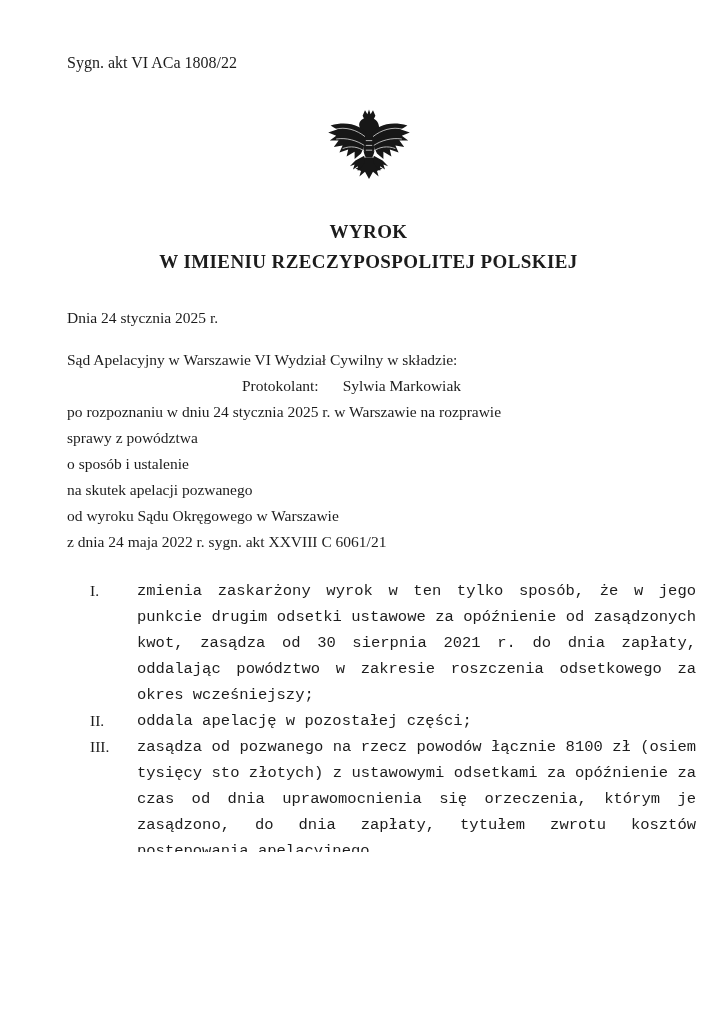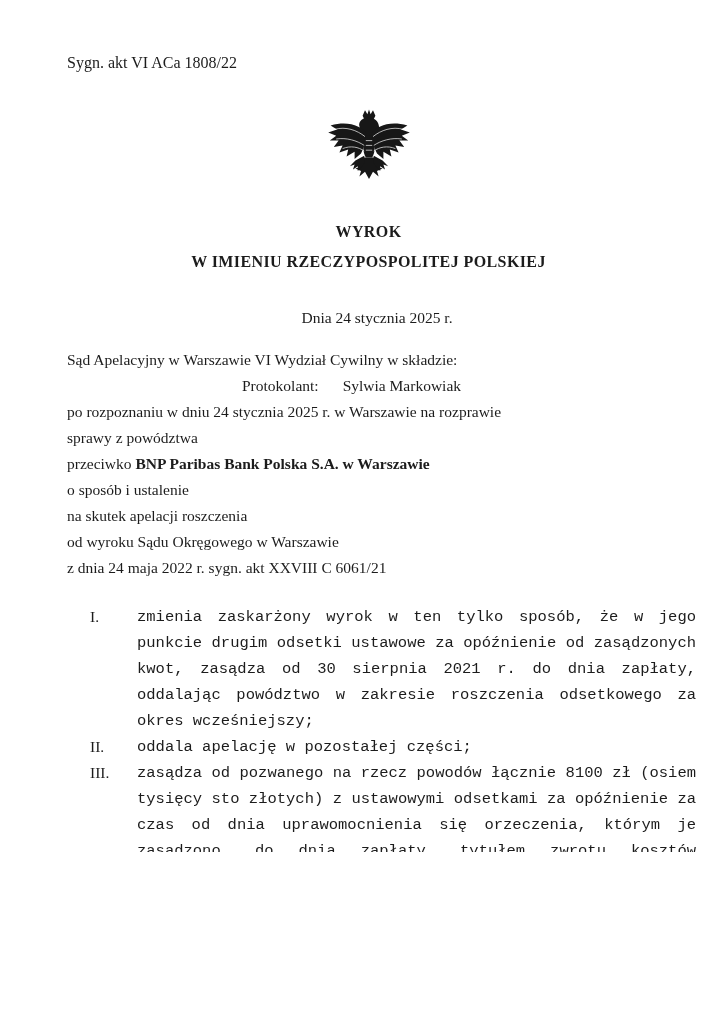--- a/index.html
+++ b/index.html
@@ -26,28 +26,28 @@
     margin-right: 26px;
     height: 90px;
     text-align: center;
   }
   .emblem-wrap svg { display: inline-block; }
   .title-block {
     margin-top: 25px;
     margin-right: 26px;
     text-align: center;
     font-weight: bold;
-    font-size: 16px;
+    font-size: 19px;
     line-height: 30px;
     letter-spacing: 0.4px;
   }
   .date-line {
     margin-top: 28px;
     margin-right: 9px;
-    text-align: center;
+    text-align: left;
     line-height: 26px;
   }
   .intro { margin-top: 16px; }
   .intro p { line-height: 26px; }
   .row-indent { padding-left: 175px; }
   .label-gap-narrow { margin-right: 5px; }
   .label-gap-wide { margin-right: 24px; }
   .bold { font-weight: bold; }
   .rulings {
     margin: 23px 0 0 0;
@@ -124,25 +124,22 @@
 
   <p class="date-line">Dnia 24 stycznia 2025 r.</p>
 
   <div class="intro">
     <p>Sąd Apelacyjny w Warszawie VI Wydział Cywilny w składzie:</p>
     <p class="row-indent">
       <span class="label-gap-wide">Protokolant:</span><span>Sylwia Markowiak</span>
     </p>
     <p>po rozpoznaniu w dniu 24 stycznia 2025 r. w Warszawie na rozprawie</p>
     <p>sprawy z powództwa</p>
-    <p>
-      <span>przeciwko </span><span class="bold">BNP Paribas Bank Polska S.A. w Warszawie</span>
-    </p>
     <p>o sposób i ustalenie</p>
-    <p>na skutek apelacji roszczenia</p>
+    <p>na skutek apelacji pozwanego</p>
     <p>od wyroku Sądu Okręgowego w Warszawie</p>
     <p>z dnia 24 maja 2022 r. sygn. akt XXVIII C 6061/21</p>
   </div>
 
   <ol class="rulings">
     <li>
       <span class="ruling-numeral">I.</span>
       <span class="ruling-text">zmienia zaskarżony wyrok w ten tylko sposób, że w jego punkcie drugim odsetki ustawowe za opóźnienie od zasądzonych kwot, zasądza od 30 sierpnia 2021 r. do dnia zapłaty, oddalając powództwo w zakresie roszczenia odsetkowego za okres wcześniejszy;</span>
     </li>
     <li>

